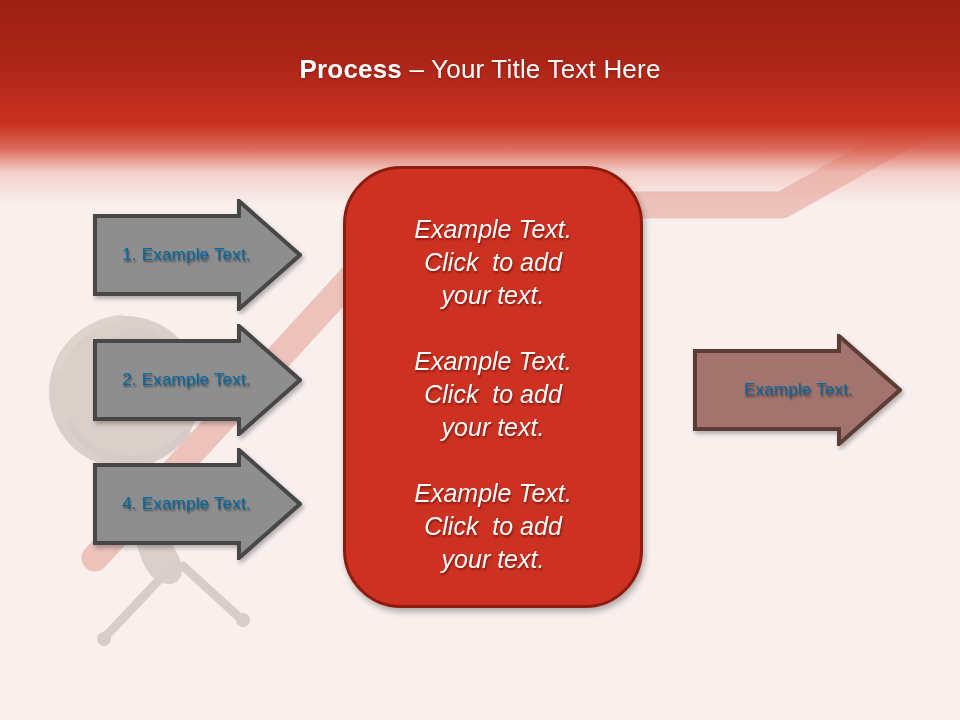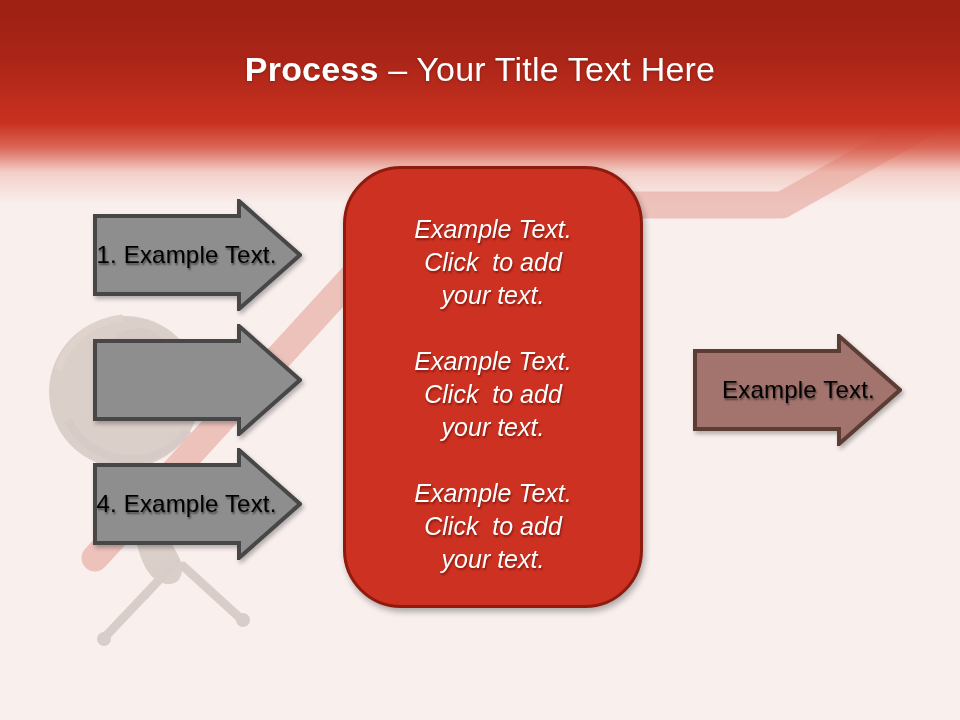--- a/index.html
+++ b/index.html
@@ -18,31 +18,31 @@
     background:linear-gradient(180deg,
       #9c2013 0%,
       #aa2517 28%,
       #c93120 60%,
       rgba(214,84,66,.88) 72%,
       rgba(236,167,153,.45) 84%,
       rgba(250,240,238,0) 100%);
   }
   .title{
     position:absolute;left:0;top:47px;width:960px;height:44px;line-height:44px;
-    text-align:center;color:#fff;font-size:34px;letter-spacing:.2px;
+    text-align:center;color:#fff;font-size:26px;letter-spacing:.2px;
     text-shadow:0 1px 3px rgba(0,0,0,.25);white-space:nowrap;
   }
   .title .b{font-weight:bold;}
   
   .arrowbox{position:absolute;width:209px;height:112px;}
   .arrowbox svg{display:block;filter:drop-shadow(2px 3px 2px rgba(0,0,0,.28));}
   .arrowbox .lbl{
     position:absolute;left:6px;top:0;width:175px;height:112px;
     display:flex;align-items:center;justify-content:center;
-    color:#000000;font-size:24px;letter-spacing:.2px;
+    color:#0369a1;font-size:17px;letter-spacing:.2px;
     text-shadow:1px 2px 2px rgba(0,0,0,.5);white-space:nowrap;
   }
   .a1{left:93px;top:199px;}
   .a2{left:93px;top:324px;}
   .a3{left:93px;top:448px;}
   .aR{left:693px;top:334px;}
   .aR .lbl{left:18px;width:175px;}
   
   .centerbox{
     position:absolute;left:343px;top:166px;width:300px;height:442px;
@@ -86,20 +86,21 @@
     <svg width="209" height="112" viewBox="0 0 209 112">
       <polygon points="2,17 146,17 146,2 207,56 146,110 146,95 2,95" fill="#8e8e8e" stroke="#474747" stroke-width="4" stroke-linejoin="miter"></polygon>
     </svg>
     <span class="lbl">1. Example Text.</span>
   </div>
 
   <div class="arrowbox a2">
     <svg width="209" height="112" viewBox="0 0 209 112">
       <polygon points="2,17 146,17 146,2 207,56 146,110 146,95 2,95" fill="#8e8e8e" stroke="#474747" stroke-width="4" stroke-linejoin="miter"></polygon>
     </svg>
+    <span class="lbl">2. Example Text.</span>
   </div>
 
   <div class="arrowbox a3">
     <svg width="209" height="112" viewBox="0 0 209 112">
       <polygon points="2,17 146,17 146,2 207,56 146,110 146,95 2,95" fill="#8e8e8e" stroke="#474747" stroke-width="4" stroke-linejoin="miter"></polygon>
     </svg>
     <span class="lbl">4. Example Text.</span>
   </div>
 
   <div class="centerbox">

